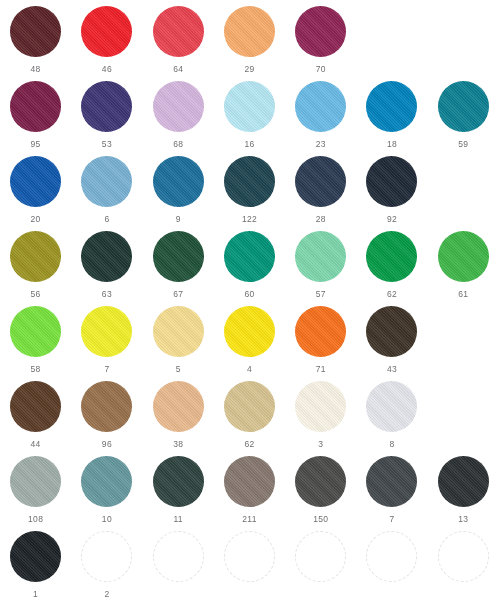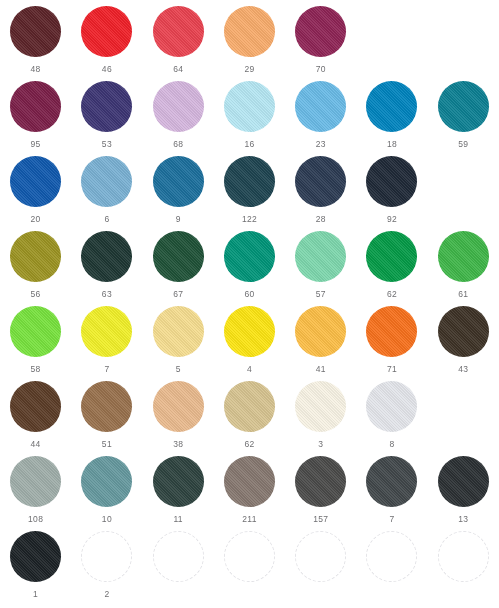--- a/index.html
+++ b/index.html
@@ -205,40 +205,36 @@
       </div>
       <div class="swatch-cell">
         <div class="swatch-disc filled" title="5" style="background-color: rgb(244, 220, 143);"></div>
         <div class="swatch-label">5</div>
       </div>
       <div class="swatch-cell">
         <div class="swatch-disc filled" title="4" style="background-color: rgb(251, 228, 18);"></div>
         <div class="swatch-label">4</div>
       </div>
       <div class="swatch-cell">
-        <div class="swatch-disc filled" title="41" style="background-color: rgb(251, 189, 70);"></div>
-        <div class="swatch-label">41</div>
-      </div>
-      <div class="swatch-cell">
         <div class="swatch-disc filled" title="71" style="background-color: rgb(246, 112, 28);"></div>
         <div class="swatch-label">71</div>
       </div>
       <div class="swatch-cell">
         <div class="swatch-disc filled" title="43" style="background-color: rgb(61, 50, 38);"></div>
         <div class="swatch-label">43</div>
       </div>
     </div>
     <div class="swatch-row">
       <div class="swatch-cell">
         <div class="swatch-disc filled" title="44" style="background-color: rgb(91, 60, 39);"></div>
         <div class="swatch-label">44</div>
       </div>
       <div class="swatch-cell">
         <div class="swatch-disc filled" title="96" style="background-color: rgb(151, 112, 76);"></div>
-        <div class="swatch-label">51</div>
+        <div class="swatch-label">96</div>
       </div>
       <div class="swatch-cell">
         <div class="swatch-disc filled" title="38" style="background-color: rgb(232, 185, 141);"></div>
         <div class="swatch-label">38</div>
       </div>
       <div class="swatch-cell">
         <div class="swatch-disc filled" title="36" style="background-color: rgb(214, 195, 144);"></div>
         <div class="swatch-label">62</div>
       </div>
       <div class="swatch-cell">
@@ -262,21 +258,21 @@
       <div class="swatch-cell">
         <div class="swatch-disc filled" title="11" style="background-color: rgb(46, 67, 63);"></div>
         <div class="swatch-label">11</div>
       </div>
       <div class="swatch-cell">
         <div class="swatch-disc filled" title="211" style="background-color: rgb(133, 119, 111);"></div>
         <div class="swatch-label">211</div>
       </div>
       <div class="swatch-cell">
         <div class="swatch-disc filled" title="111" style="background-color: rgb(74, 74, 73);"></div>
-        <div class="swatch-label">157</div>
+        <div class="swatch-label">150</div>
       </div>
       <div class="swatch-cell">
         <div class="swatch-disc filled" title="14" style="background-color: rgb(65, 71, 74);"></div>
         <div class="swatch-label">7</div>
       </div>
       <div class="swatch-cell">
         <div class="swatch-disc filled" title="13" style="background-color: rgb(43, 48, 51);"></div>
         <div class="swatch-label">13</div>
       </div>
     </div>

